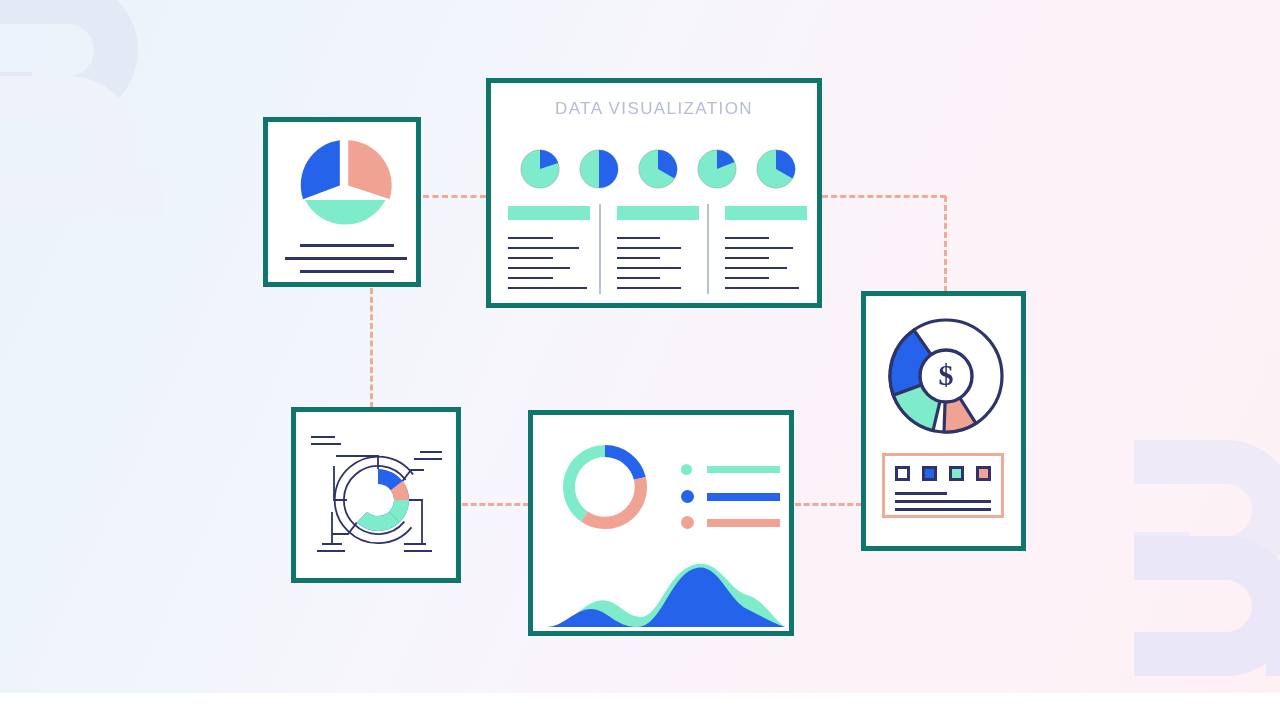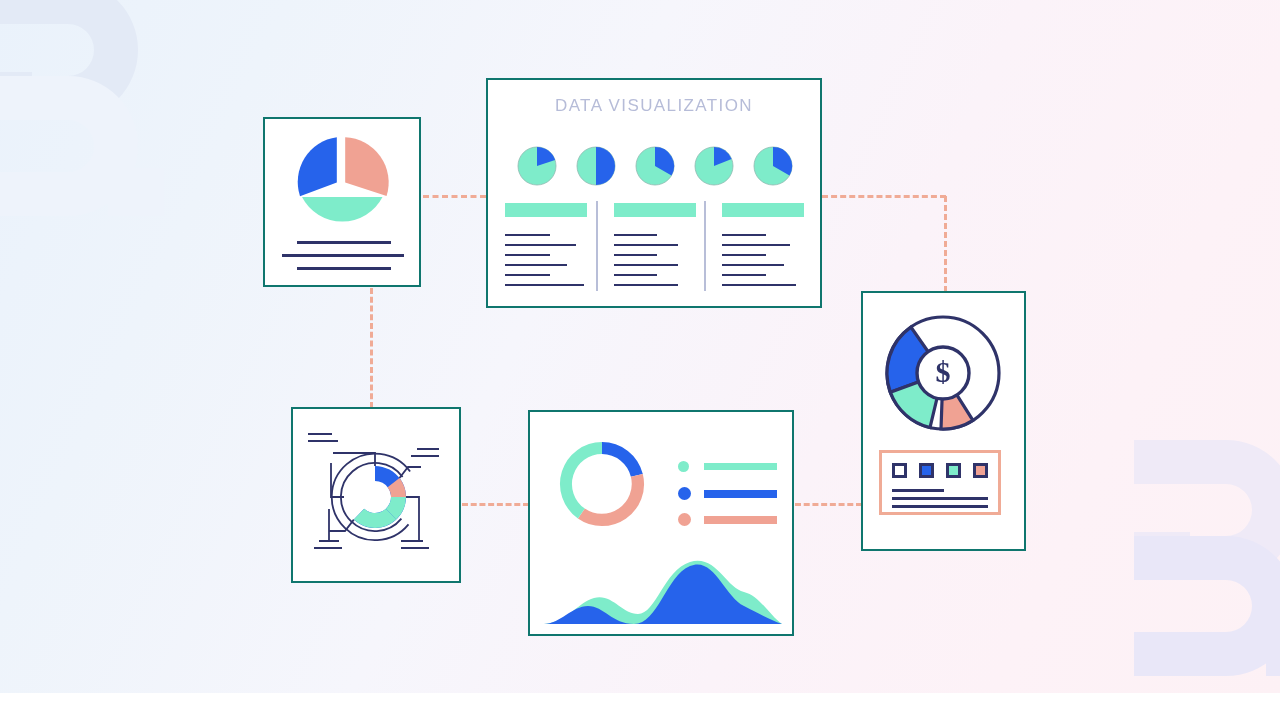--- a/index.html
+++ b/index.html
@@ -36,21 +36,21 @@
     position: absolute;
     opacity: 1;
   }
   .wm-tl { left: -44px; top: -28px; }
   .wm-br { left: 1114px; top: 432px; }
 
   
   .card {
     position: absolute;
     background: #ffffff;
-    border: 2px solid #0f766e;
+    border: 5px solid #0f766e;
   }
 
   
   #card-pie      { left: 263px;  top: 117px;  width: 158px; height: 170px; }
   
   #card-main     { left: 486px;  top: 78px;   width: 336px; height: 230px; }
   
   #card-tech     { left: 291px;  top: 407px;  width: 170px; height: 176px; }
   
   #card-dash     { left: 528px;  top: 410px;  width: 266px; height: 226px; }

